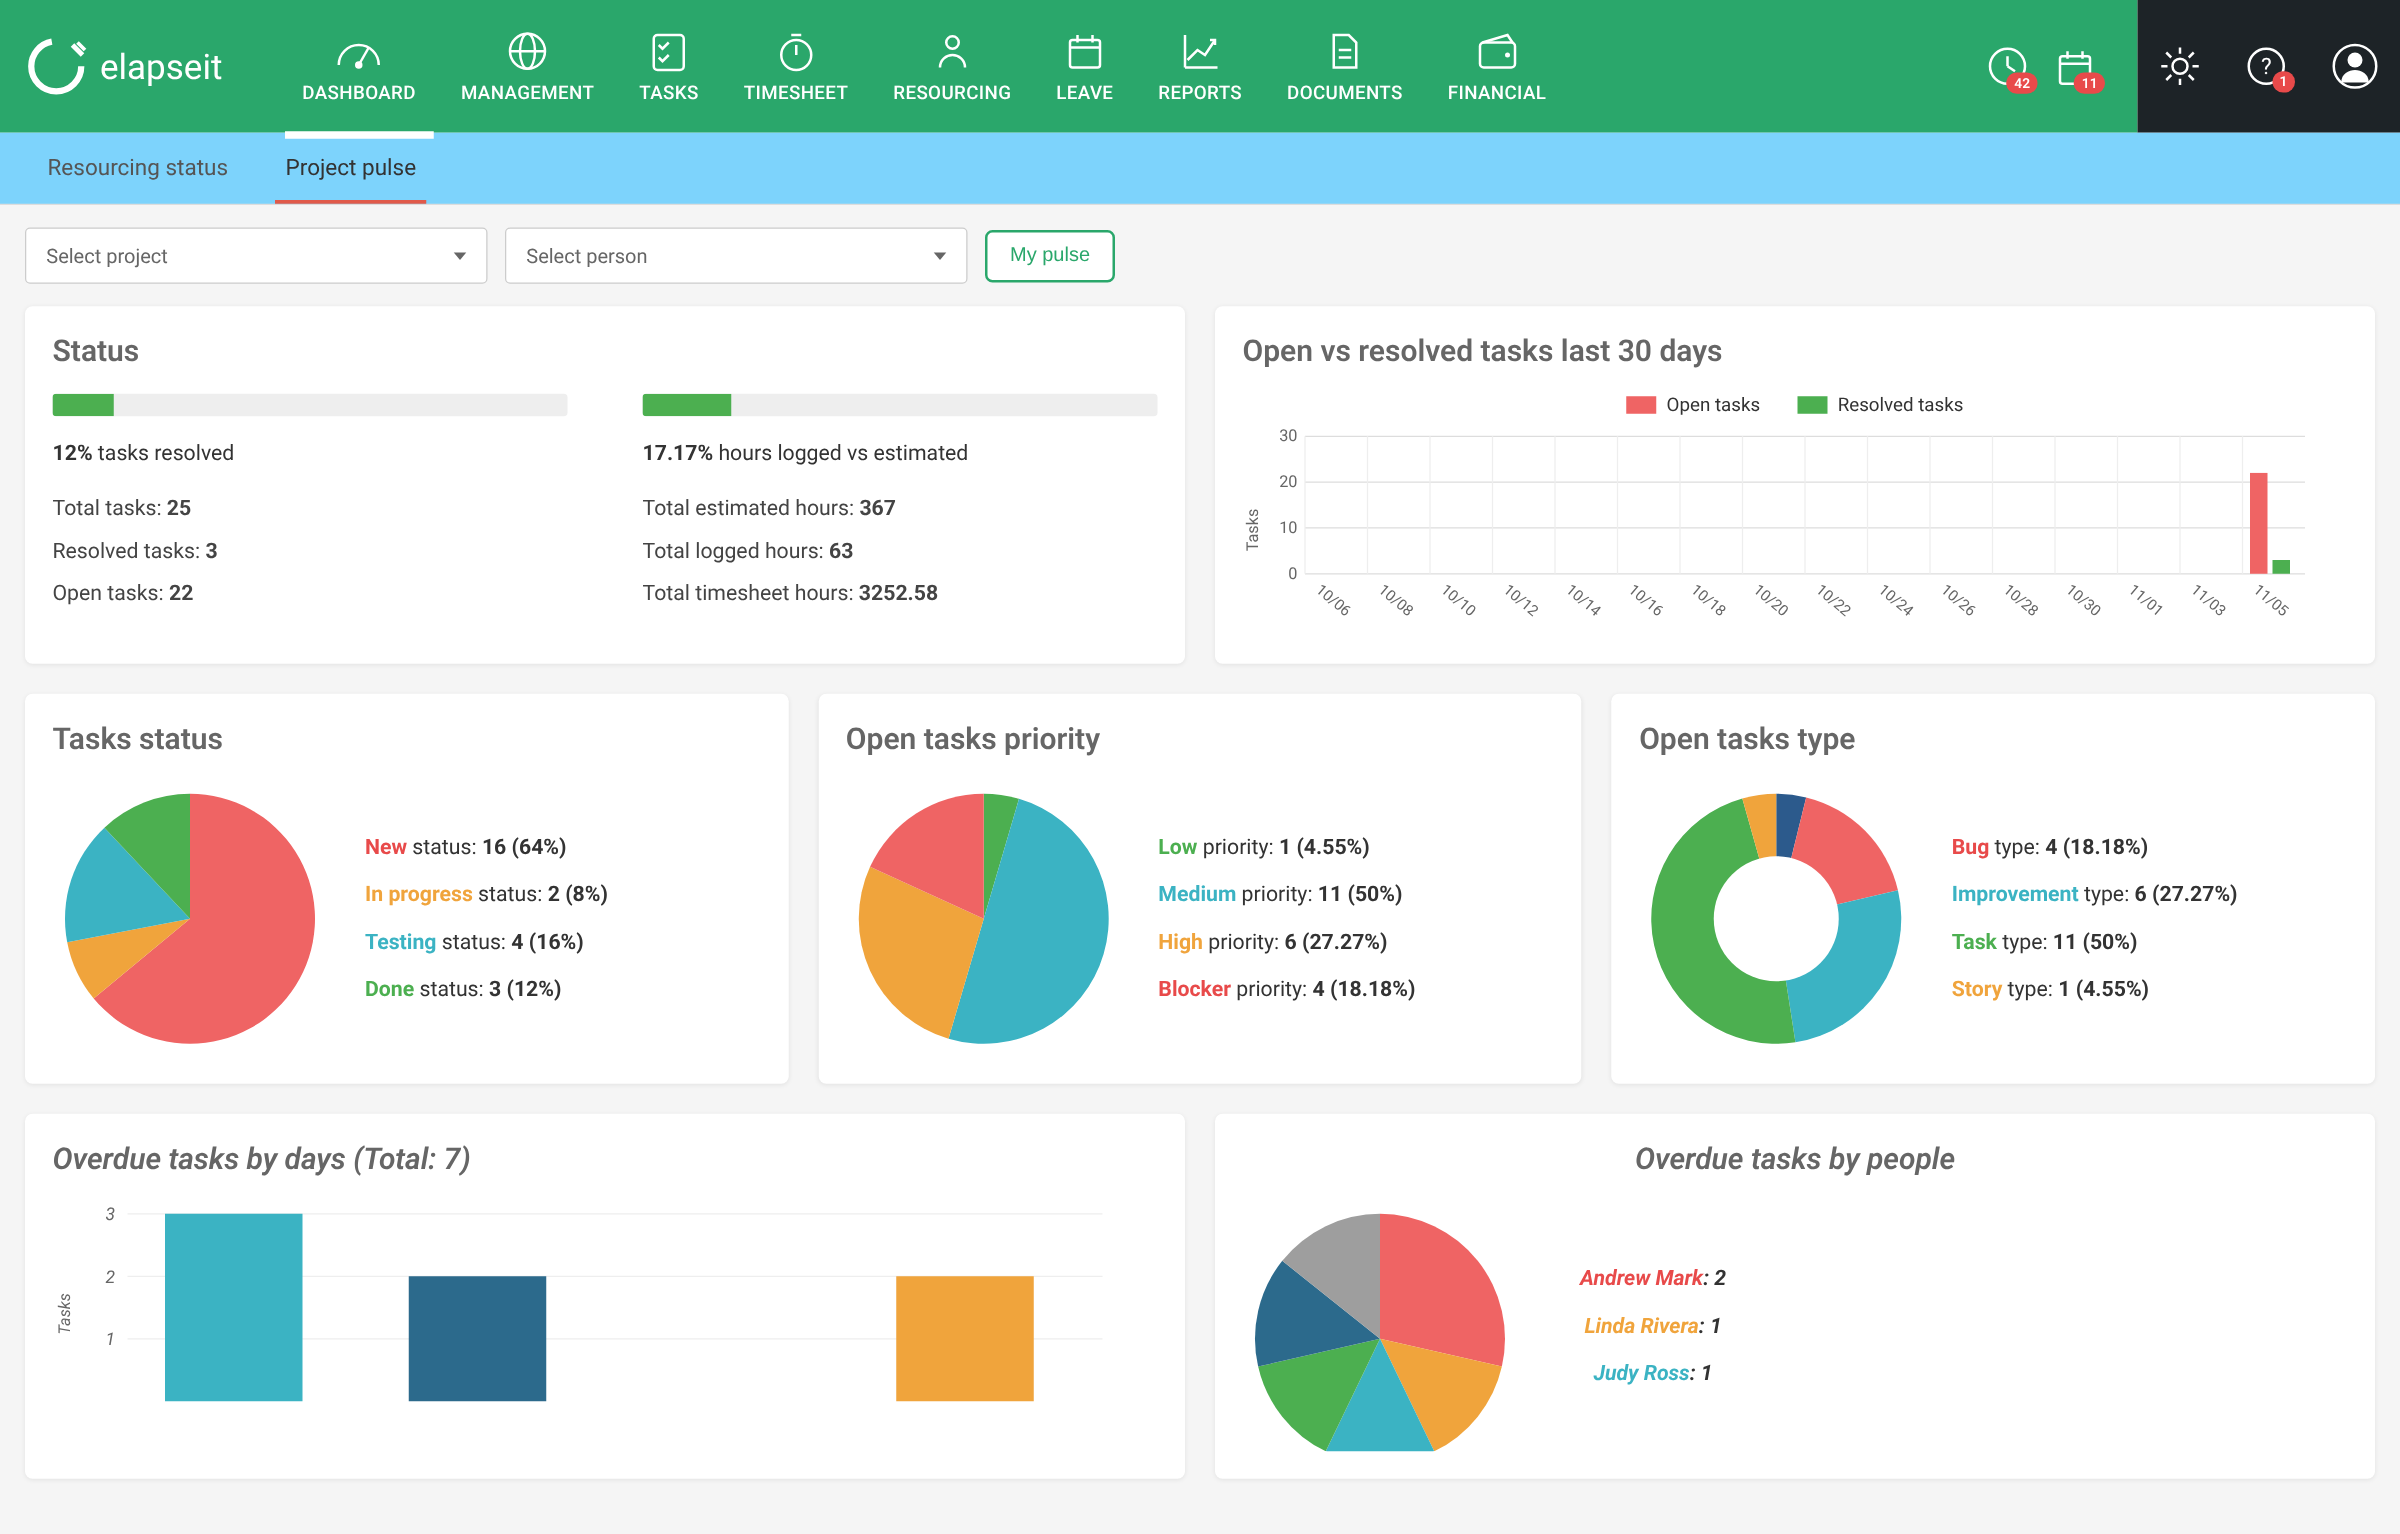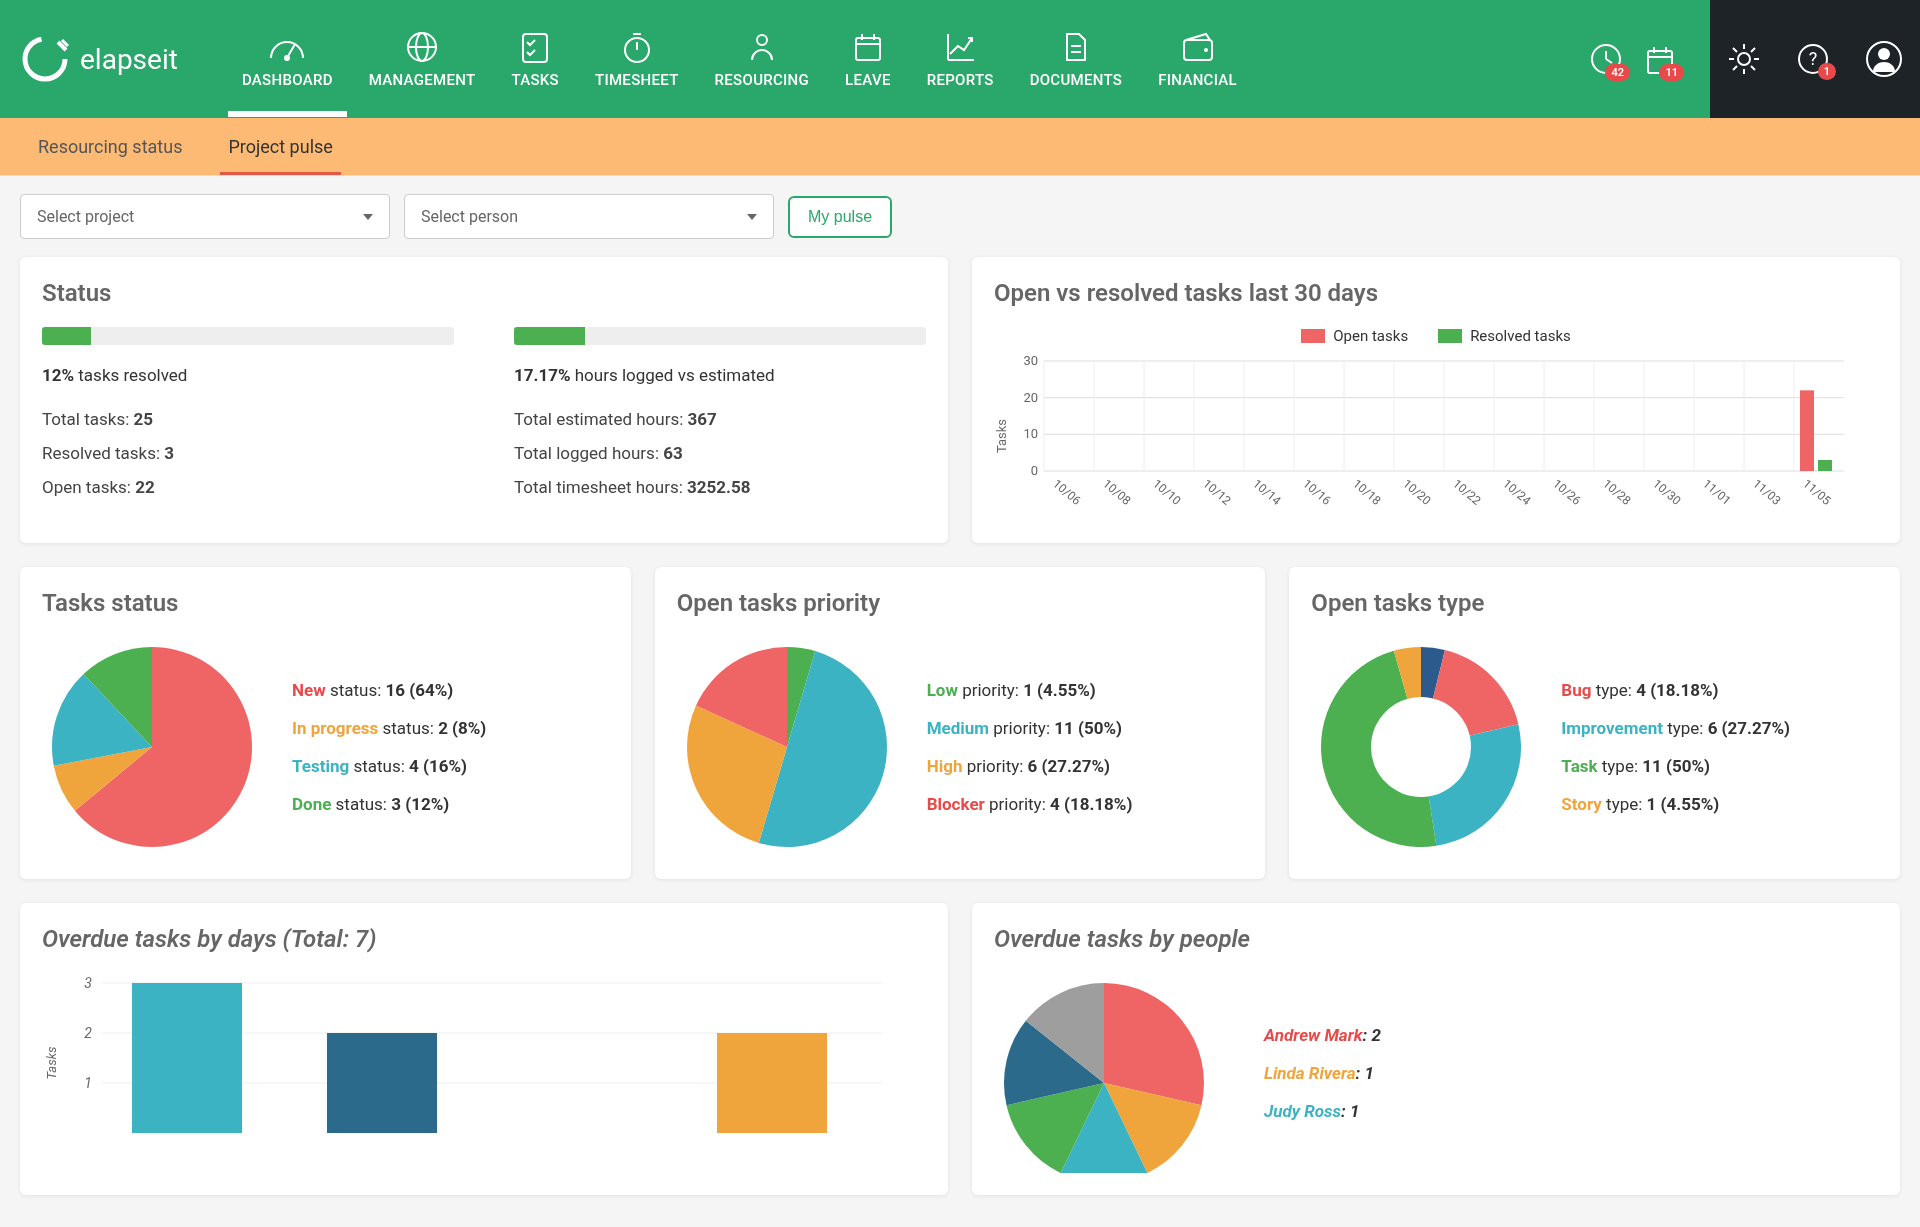--- a/index.html
+++ b/index.html
@@ -1,31 +1,31 @@
 <!DOCTYPE html>
 <html><head>
 <meta charset="utf-8">
 <style>
 * { box-sizing: border-box; margin: 0; padding: 0; }
 body { font-family: -apple-system, "Segoe UI", Roboto, Helvetica, Arial, sans-serif; background: #f5f5f5; color: #333; font-size: 14px; width: 1920px; }
-.topbar { display: flex; height: 118px; }
+.topbar { display: flex; height: 106px; }
 .topbar-green { background: #2aa76b; flex: 1; display: flex; align-items: center; padding: 0 20px; }
 .topbar-dark { background: #1d2327; width: 210px; display: flex; align-items: center; justify-content: space-around; }
 .logo { display: flex; align-items: center; color: #fff; font-size: 28px; font-weight: 400; margin-right: 50px; }
 .logo-icon { width: 50px; height: 50px; margin-right: 10px; }
 .nav { display: flex; gap: 8px; }
 .nav-item { display: flex; flex-direction: column; align-items: center; color: #fff; padding: 8px 14px; cursor: pointer; position: relative; }
 .nav-item.active::after { content: ""; position: absolute; bottom: -20px; left: 0; right: 0; height: 6px; background: #fff; }
 .nav-icon { height: 36px; display: flex; align-items: center; justify-content: center; }
 .nav-label { font-size: 15px; font-weight: 500; margin-top: 6px; letter-spacing: 0.3px; }
 .topbar-right { margin-left: auto; display: flex; align-items: center; gap: 18px; padding-right: 12px; }
 .badge-wrap { position: relative; cursor: pointer; }
 .badge { position: absolute; bottom: -4px; right: -6px; background: #e84a4a; color: #fff; font-size: 11px; font-weight: 600; border-radius: 10px; padding: 2px 6px; min-width: 18px; text-align: left; }
 .icon-btn { cursor: pointer; position: relative; }
-.subtabs { background: #fdba74; border-bottom: 1px solid #ddd; padding: 0 30px; display: flex; gap: 30px; }
+.subtabs { background: #7dd3fc; border-bottom: 1px solid #ddd; padding: 0 30px; display: flex; gap: 30px; }
 .subtab { padding: 18px 8px; color: #555; font-size: 18px; cursor: pointer; position: relative; }
 .subtab.active { color: #333; }
 .subtab.active::after { content: ""; position: absolute; bottom: 0; left: 0; right: 0; height: 3px; background: #e05a4a; }
 .controls { display: flex; align-items: center; gap: 14px; padding: 18px 20px; }
 .select { background: #fff; border: 1px solid #ccc; border-radius: 4px; padding: 12px 16px; min-width: 370px; font-size: 16px; color: #666; cursor: pointer; display: flex; justify-content: space-between; align-items: center; }
 .btn-outline { border: 2px solid #2aa76b; color: #2aa76b; background: #fff; border-radius: 6px; padding: 10px 18px; font-size: 16px; cursor: pointer; }
 .controls-right { margin-left: auto; display: flex; gap: 10px; }
 .dashboard { padding: 0 20px 20px; display: flex; flex-direction: column; gap: 24px; }
 .row { display: flex; gap: 24px; }
 .card { background: #fff; border-radius: 6px; padding: 22px 22px; box-shadow: 0 1px 4px rgba(0,0,0,0.08); }
@@ -42,21 +42,21 @@
 .openres-card { flex: 1; min-width: 900px; }
 .legend-row { display: flex; justify-content: center; gap: 30px; margin-bottom: 6px; font-size: 15px; }
 .legend-item { display: flex; align-items: center; gap: 8px; }
 .legend-swatch { width: 24px; height: 14px; }
 .pie3-row .card { flex: 1; }
 .pie-wrap { display: flex; align-items: center; gap: 30px; }
 .pie-legend { font-size: 17px; display: flex; flex-direction: column; gap: 18px; }
 .pie-legend-item b.lbl { font-weight: 700; }
 .overdue-row { display: flex; gap: 24px; font-style: italic; }
 .overdue-days { flex: 1; }
-.overdue-people { flex: 1; }
+.overdue-people { flex: 1; text-align: center; }
 svg { display: block; }
 .caret { border-left: 5px solid transparent; border-right: 5px solid transparent; border-top: 6px solid #666; }
 </style>
 </head>
 <body>
 
 <div class="topbar">
   <div class="topbar-green">
     <div class="logo">
       <svg class="logo-icon" viewBox="0 0 50 50">

